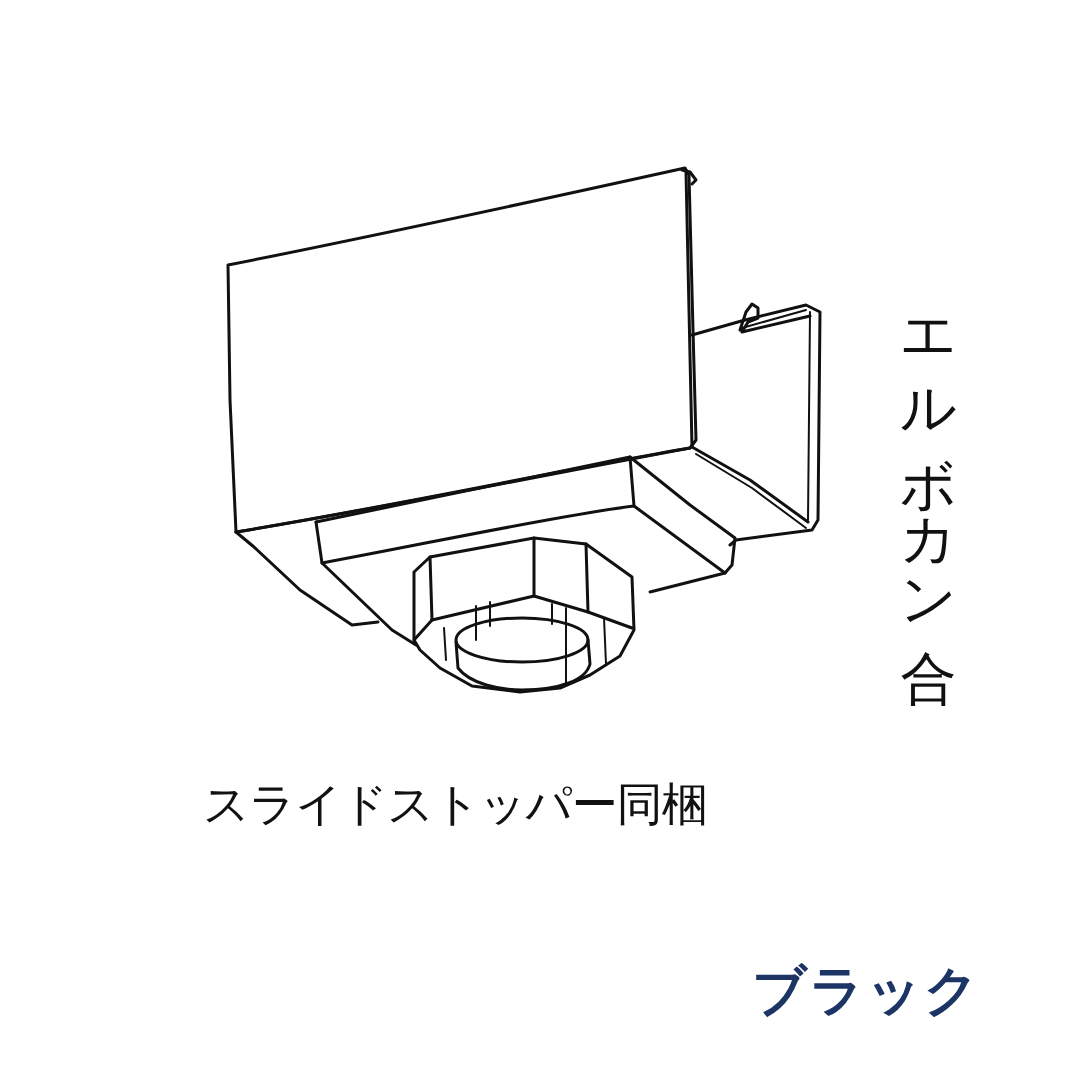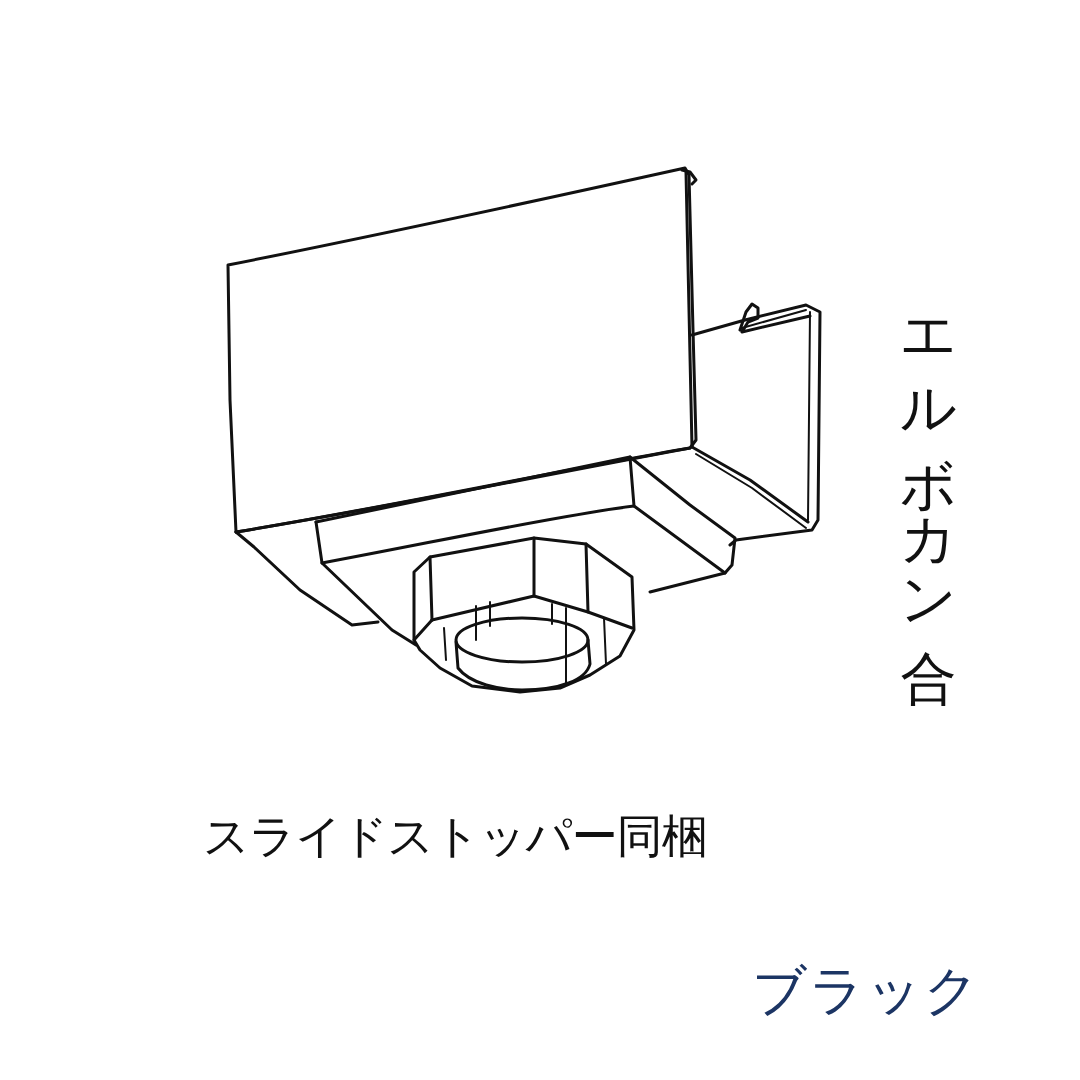--- a/index.html
+++ b/index.html
@@ -49,29 +49,28 @@
     }
     .bundle-note {
       position: absolute;
       left: 203px;
       top: 774px;
       font-size: 46px;
       line-height: 60px;
       color: #111111;
       white-space: nowrap;
       letter-spacing: -1px;
-      margin-top: 32px;
     }
     .color-label {
       position: absolute;
       left: 752px;
       top: 958px;
       font-size: 54px;
       line-height: 66px;
-      font-weight: 400;
+      font-weight: 700;
       white-space: nowrap;
       letter-spacing: 2px;
     }
   </style>
 </head>
 <body>
 
 <svg class="illustration" viewBox="0 0 1080 1080" xmlns="http://www.w3.org/2000/svg">
 
   <path d="M228 265 C 380 235, 540 200, 685 168 L 689 175 L 693 330 L 696 440 L 690 448

